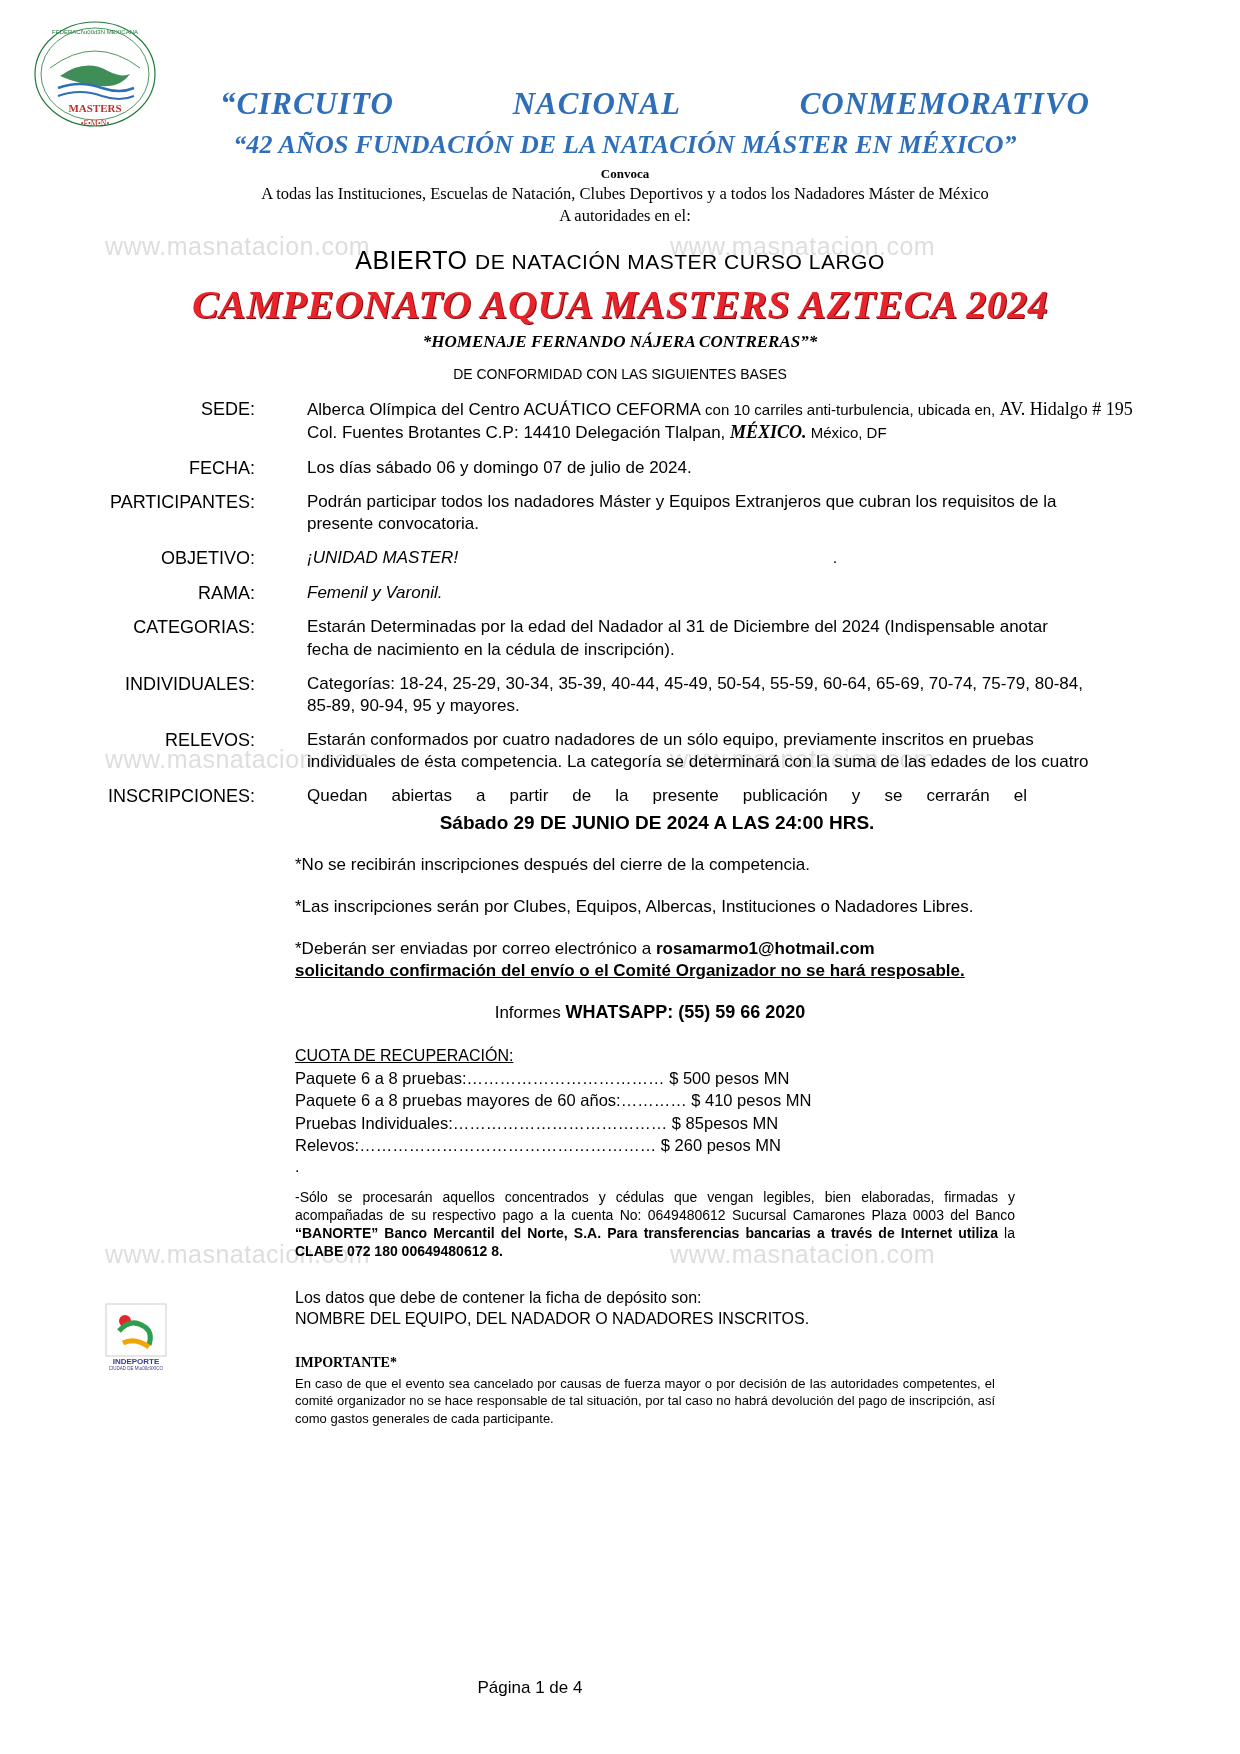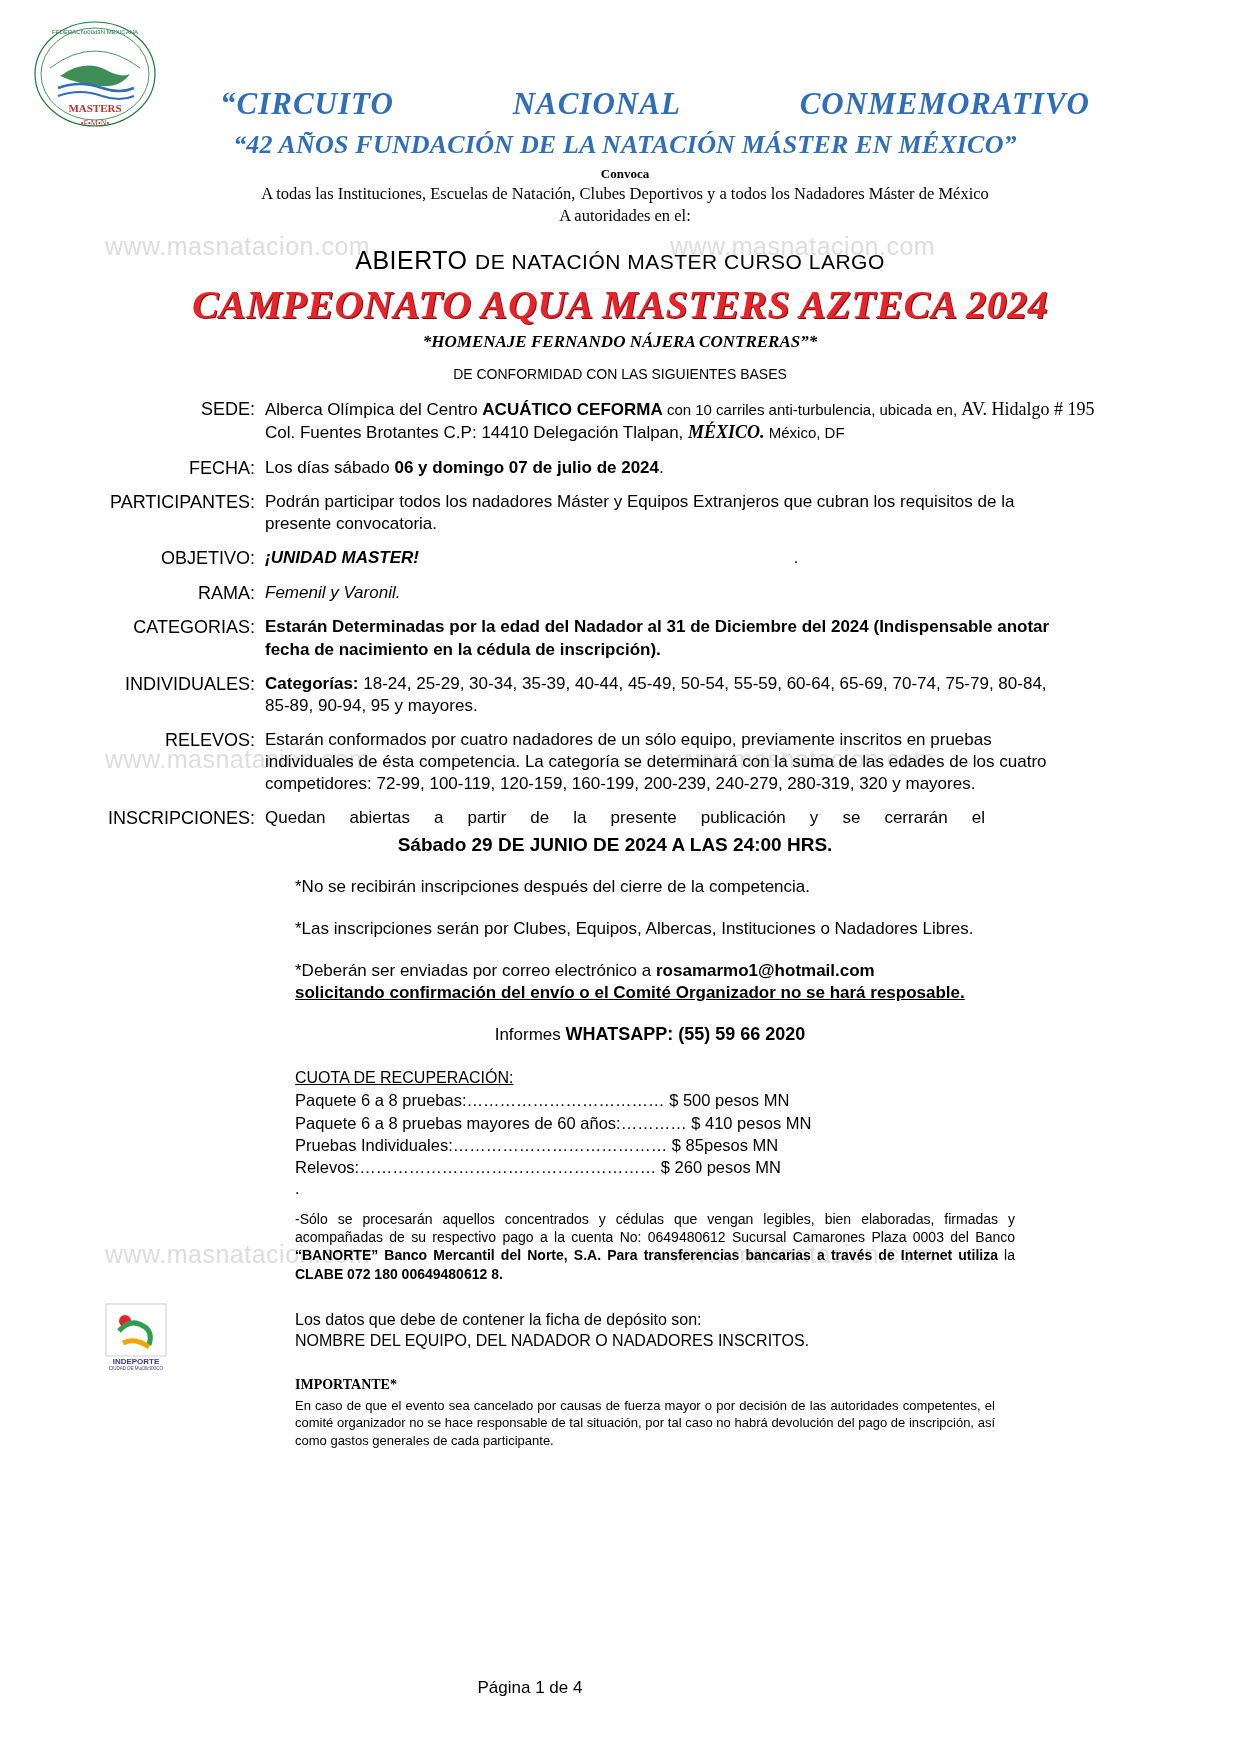--- a/index.html
+++ b/index.html
@@ -144,38 +144,39 @@
     font-family: "Liberation Sans", sans-serif;
     font-size: 14px;
     margin: 14px 0 0 0;
   }
 
   
   .rows { margin-top: 16px; }
   .row {
     display: flex;
     margin-bottom: 12px;
+    gap: 42px;
   }
   .row .lbl {
     width: 215px;
     flex: 0 0 215px;
     text-align: right;
     padding-right: 10px;
     font-size: 18px;
     font-family: "Liberation Sans", sans-serif;
     color: #000;
     line-height: 1.25;
   }
   .row .val {
     flex: 1;
     font-size: 17px;
     line-height: 1.3;
     font-family: "Liberation Sans", sans-serif;
   }
-  .val b { font-weight: bold; }
+  .val b { font-weight: normal; }
   .small { font-size: 15px; }
   .serif { font-family: "Liberation Serif", serif; font-size: 18px; }
   .ital-b { font-style: italic; font-weight: bold; }
   .ital { font-style: italic; }
   .justify-all { text-align: justify; text-align-last: justify; }
 
   
   .notes { margin: 18px 0 0 255px; font-size: 17px; line-height: 1.3; }
   .notes p { margin: 0 0 20px 0; }
   .underline { text-decoration: underline; }
@@ -346,21 +347,20 @@
           <b>Categorías:</b><span> 18-24,  25-29, 30-34, 35-39, 40-44, 45-49, 50-54, 55-59, 60-64, 65-69, 70-74, 75-79, 80-84,</span><br>
           <span>85-89, 90-94, 95 y mayores.</span>
         </div>
       </div>
 
       <div class="row">
         <div class="lbl">RELEVOS:</div>
         <div class="val">
           <span>Estarán conformados por cuatro nadadores de un sólo equipo, previamente inscritos en pruebas</span><br>
           <span>individuales de ésta competencia. La categoría se determinará con la suma de las edades de los cuatro</span><br>
-          <span>competidores: 72-99, 100-119, 120-159, 160-199, 200-239, 240-279, 280-319, 320 y mayores.</span>
         </div>
       </div>
 
       <div class="row">
         <div class="lbl">INSCRIPCIONES:</div>
         <div class="val">
           <div class="justify-all" style="width:720px;">Quedan abiertas a partir de la presente publicación y se cerrarán el</div>
           <div style="text-align:center;width:700px;font-weight:bold;font-size:19px;margin-top:4px;">Sábado 29 DE JUNIO  DE  2024 A LAS 24:00 HRS.</div>
         </div>
       </div>

